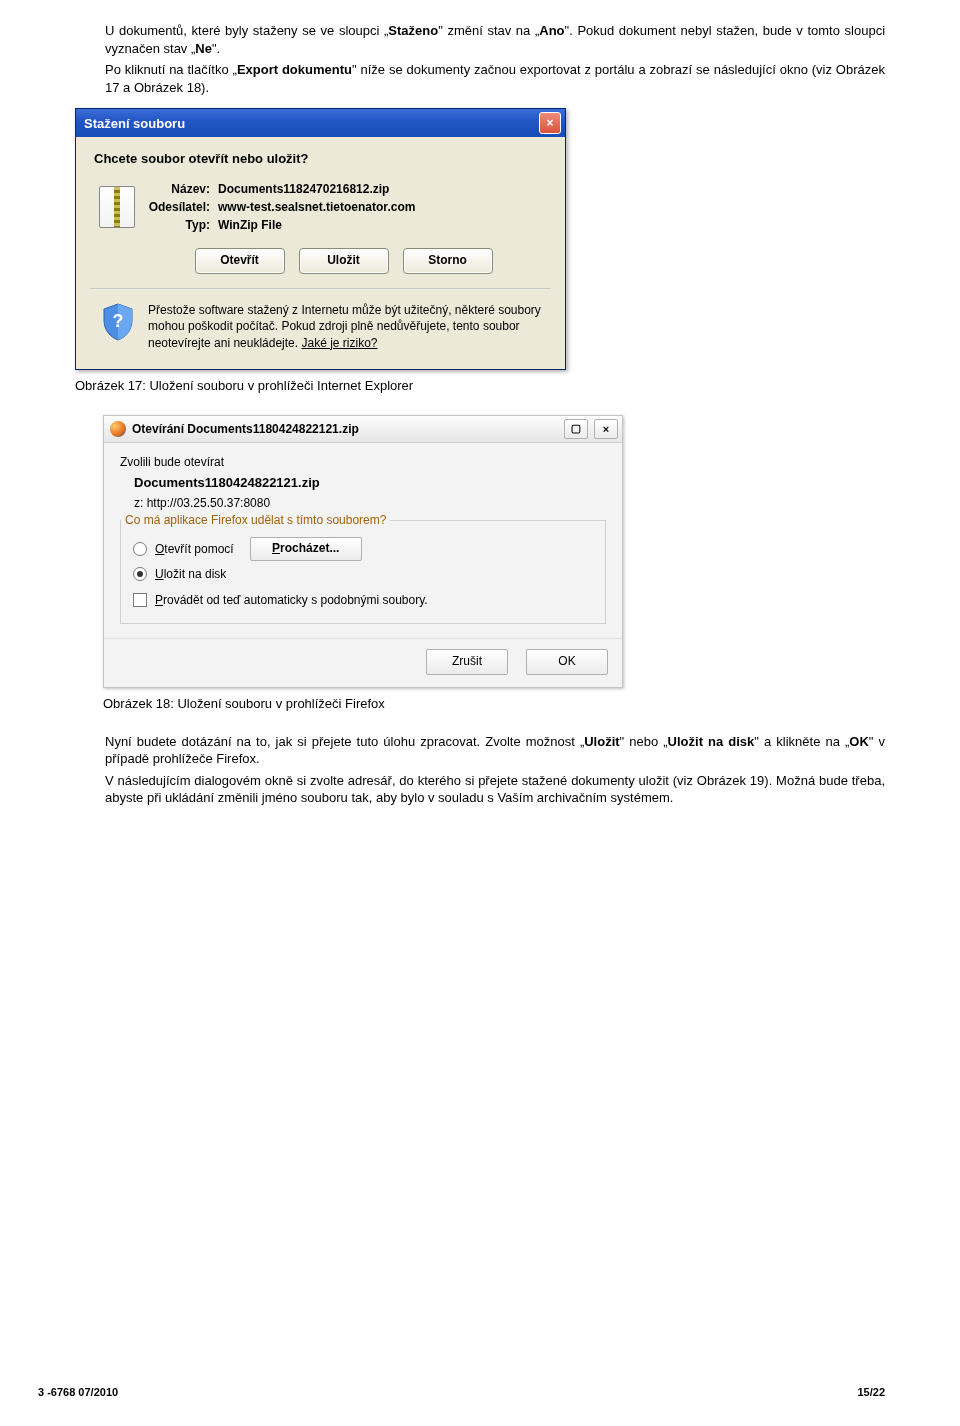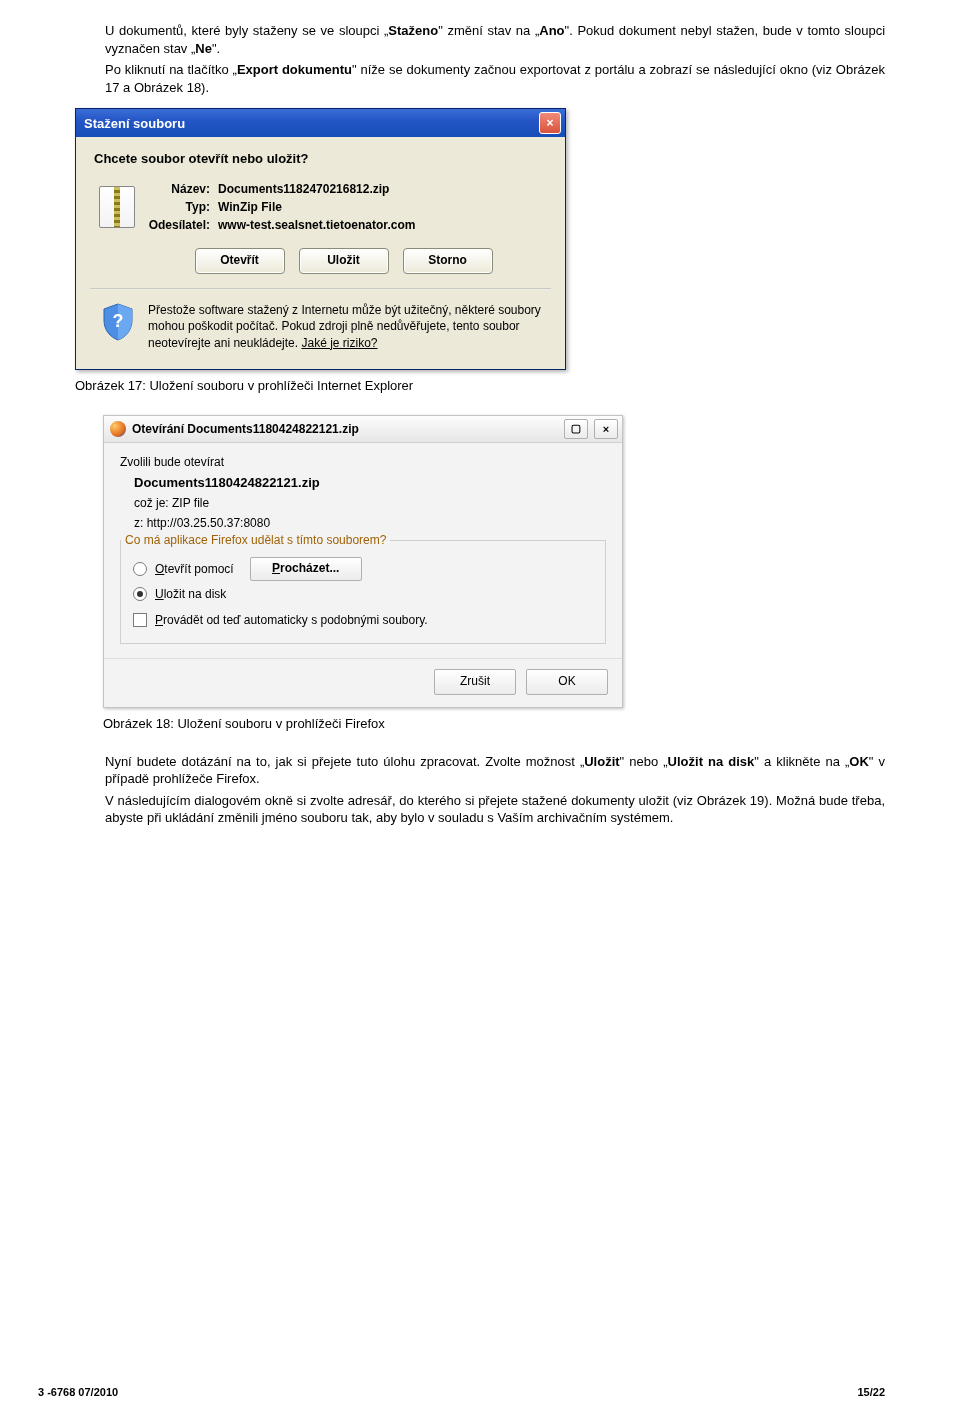--- a/index.html
+++ b/index.html
@@ -230,20 +230,21 @@
   }
   .ff-btn {
     min-width: 80px;
     height: 24px;
     border: 1px solid #b0b0b0;
     background: linear-gradient(#ffffff,#ebebeb);
     font-size: 12px;
     line-height: 22px;
     text-align: center;
     border-radius: 2px;
+    margin-left: 8px;
   }
 
   .footer {
     position: absolute;
     bottom: 28px;
     left: 38px;
     right: 75px;
     display: flex;
     justify-content: space-between;
     font-size: 11px;
@@ -273,26 +274,26 @@
       <div class="ie-row">
         <div class="ie-icon-cell">
           <div class="zip-icon"></div>
         </div>
         <div class="ie-fields">
           <div class="ie-field">
             <div class="ie-label">Název:</div>
             <div class="ie-value">Documents1182470216812.zip</div>
           </div>
           <div class="ie-field">
+            <div class="ie-label">Odesílatel:</div>
+            <div class="ie-value">www-test.sealsnet.tietoenator.com</div>
+          </div>
+          <div class="ie-field">
             <div class="ie-label">Typ:</div>
             <div class="ie-value">WinZip File</div>
-          </div>
-          <div class="ie-field">
-            <div class="ie-label">Odesílatel:</div>
-            <div class="ie-value">www-test.sealsnet.tietoenator.com</div>
           </div>
           <div class="ie-buttons">
             <div class="xp-btn">Otevřít</div>
             <div class="xp-btn">Uložit</div>
             <div class="xp-btn">Storno</div>
           </div>
         </div>
       </div>
       <div class="ie-sep"></div>
       <div class="ie-warn">
@@ -316,21 +317,20 @@
     <div class="ff-titlebar">
       <div class="ff-app-icon"></div>
       <span>Otevírání Documents1180424822121.zip</span>
       <span class="spacer"></span>
       <div class="ff-win-btn">▢</div>
       <div class="ff-win-btn">×</div>
     </div>
     <div class="ff-body">
       <div class="ff-line">Zvolili bude otevírat</div>
       <div class="ff-line ff-bold" style="padding-left:14px;">Documents1180424822121.zip</div>
-      <div class="ff-line" style="padding-left:14px;">což je: ZIP file</div>
       <div class="ff-line" style="padding-left:14px;">z:  http://03.25.50.37:8080</div>
 
       <div class="ff-fieldset">
         <div class="ff-legend">Co má aplikace Firefox udělat s tímto souborem?</div>
         <div class="ff-option">
           <div class="radio"></div>
           <span><span class="mn">O</span><span>tevřít pomocí</span></span>
           <div class="ff-browse"><span class="mn">P</span><span>rocházet...</span></div>
         </div>
         <div class="ff-option">

